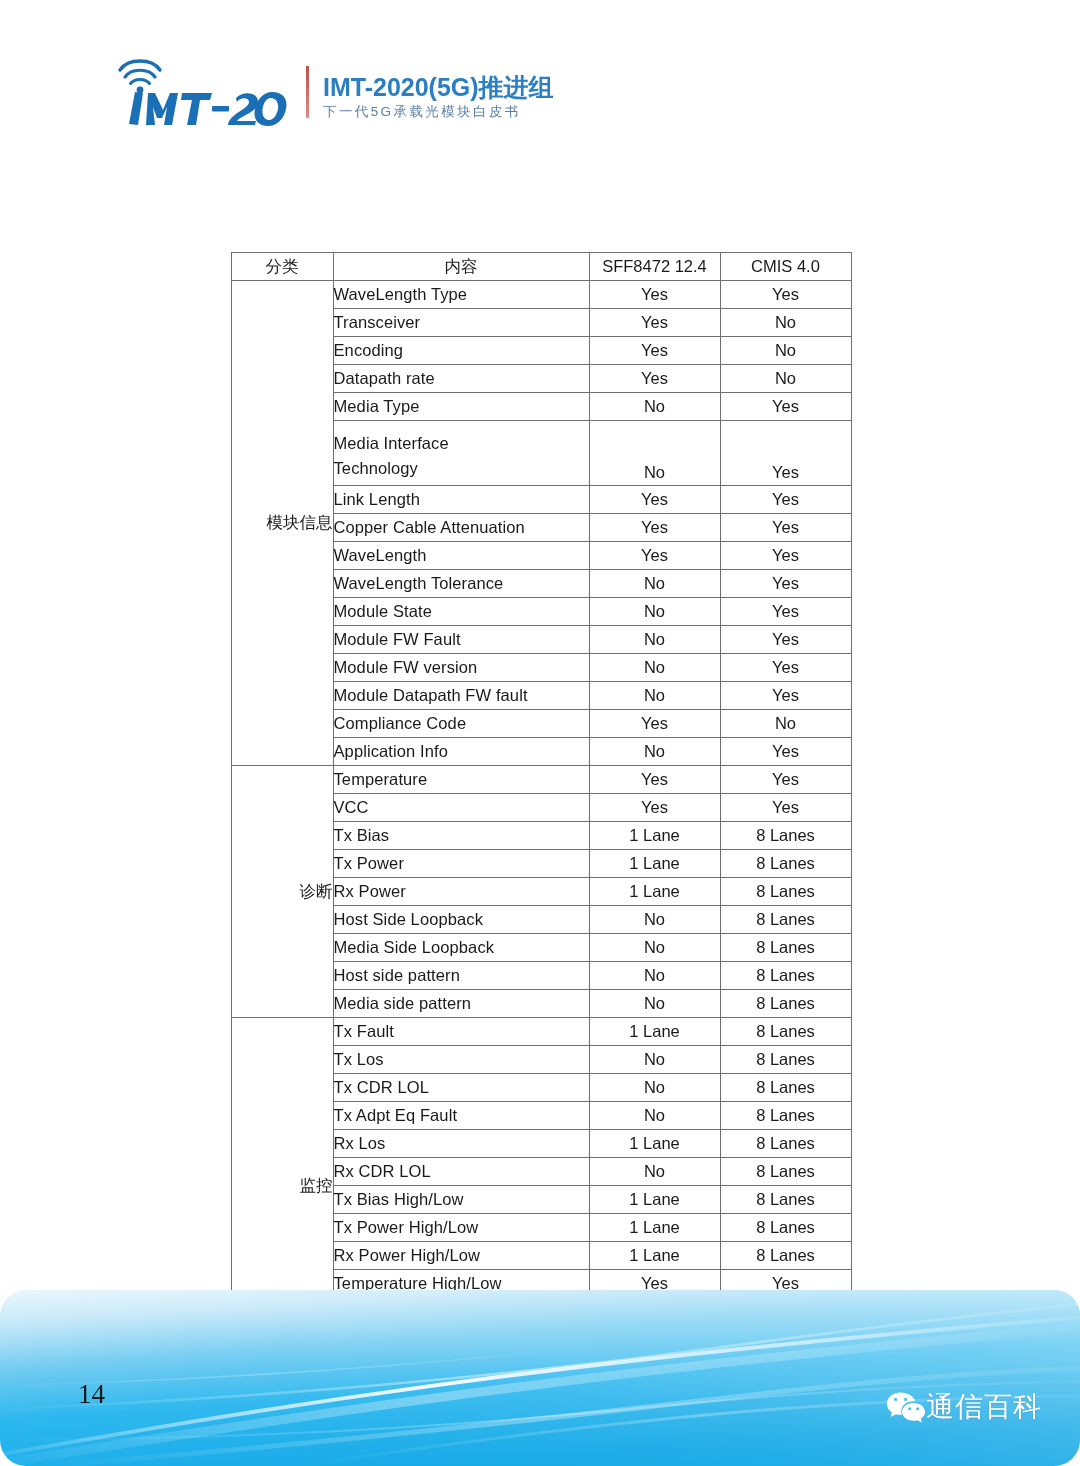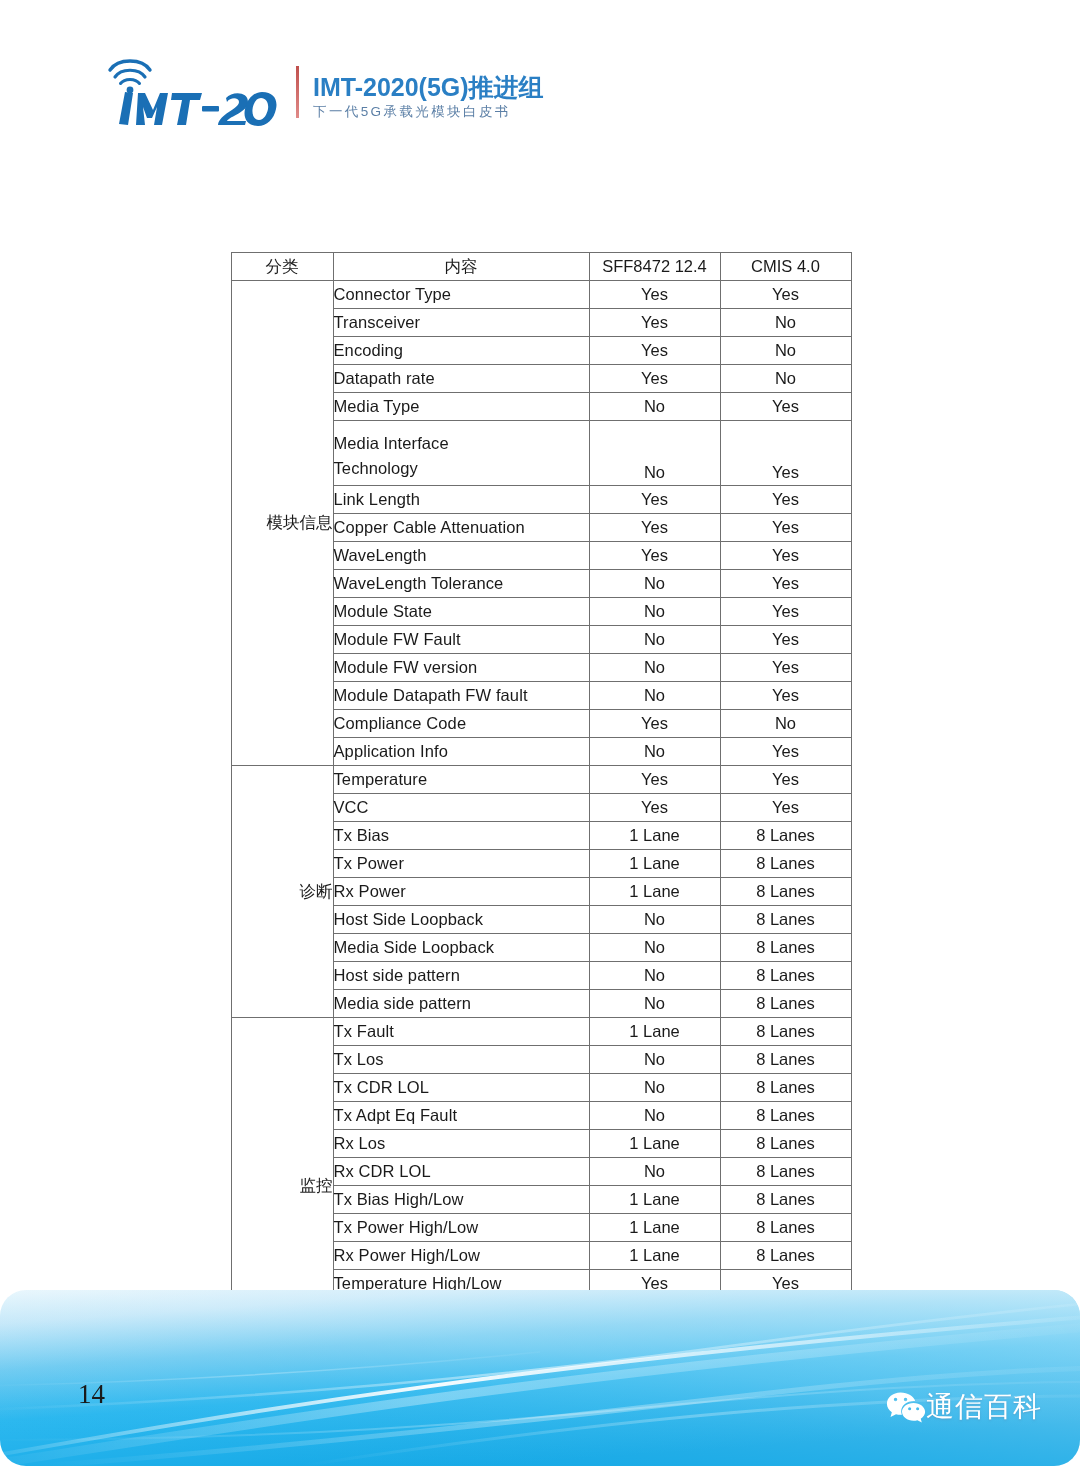--- a/index.html
+++ b/index.html
@@ -11,21 +11,21 @@
     height: 1466px;
     background: #ffffff;
     font-family: "Liberation Sans", sans-serif;
     overflow: hidden;
     position: relative;
   }
 
   
   .header {
     position: absolute;
-    left: 6px; top: 0;
+    left: 16px; top: 0;
     width: 900px;
     height: 150px;
   }
   .logo-wrap {
     position: absolute;
     left: 92px;
     top: 52px;
     display: flex;
     align-items: flex-end;
   }
@@ -226,21 +226,21 @@
       <tr>
         <th class="hd">分类</th>
         <th class="hd">内容</th>
         <th class="hd">SFF8472 12.4</th>
         <th class="hd">CMIS 4.0</th>
       </tr>
     </thead>
     <tbody id="table-body">
         <tr>
           <td class="cat" rowspan="16">模块信息</td>
-          <td class="item">Connector Type</td>
+          <td class="item">WaveLength Type</td>
           <td class="val">Yes</td>
           <td class="val">Yes</td>
         </tr>
         <tr>
           <td class="item">Transceiver</td>
           <td class="val">Yes</td>
           <td class="val">No</td>
         </tr>
         <tr>
           <td class="item">Encoding</td>

